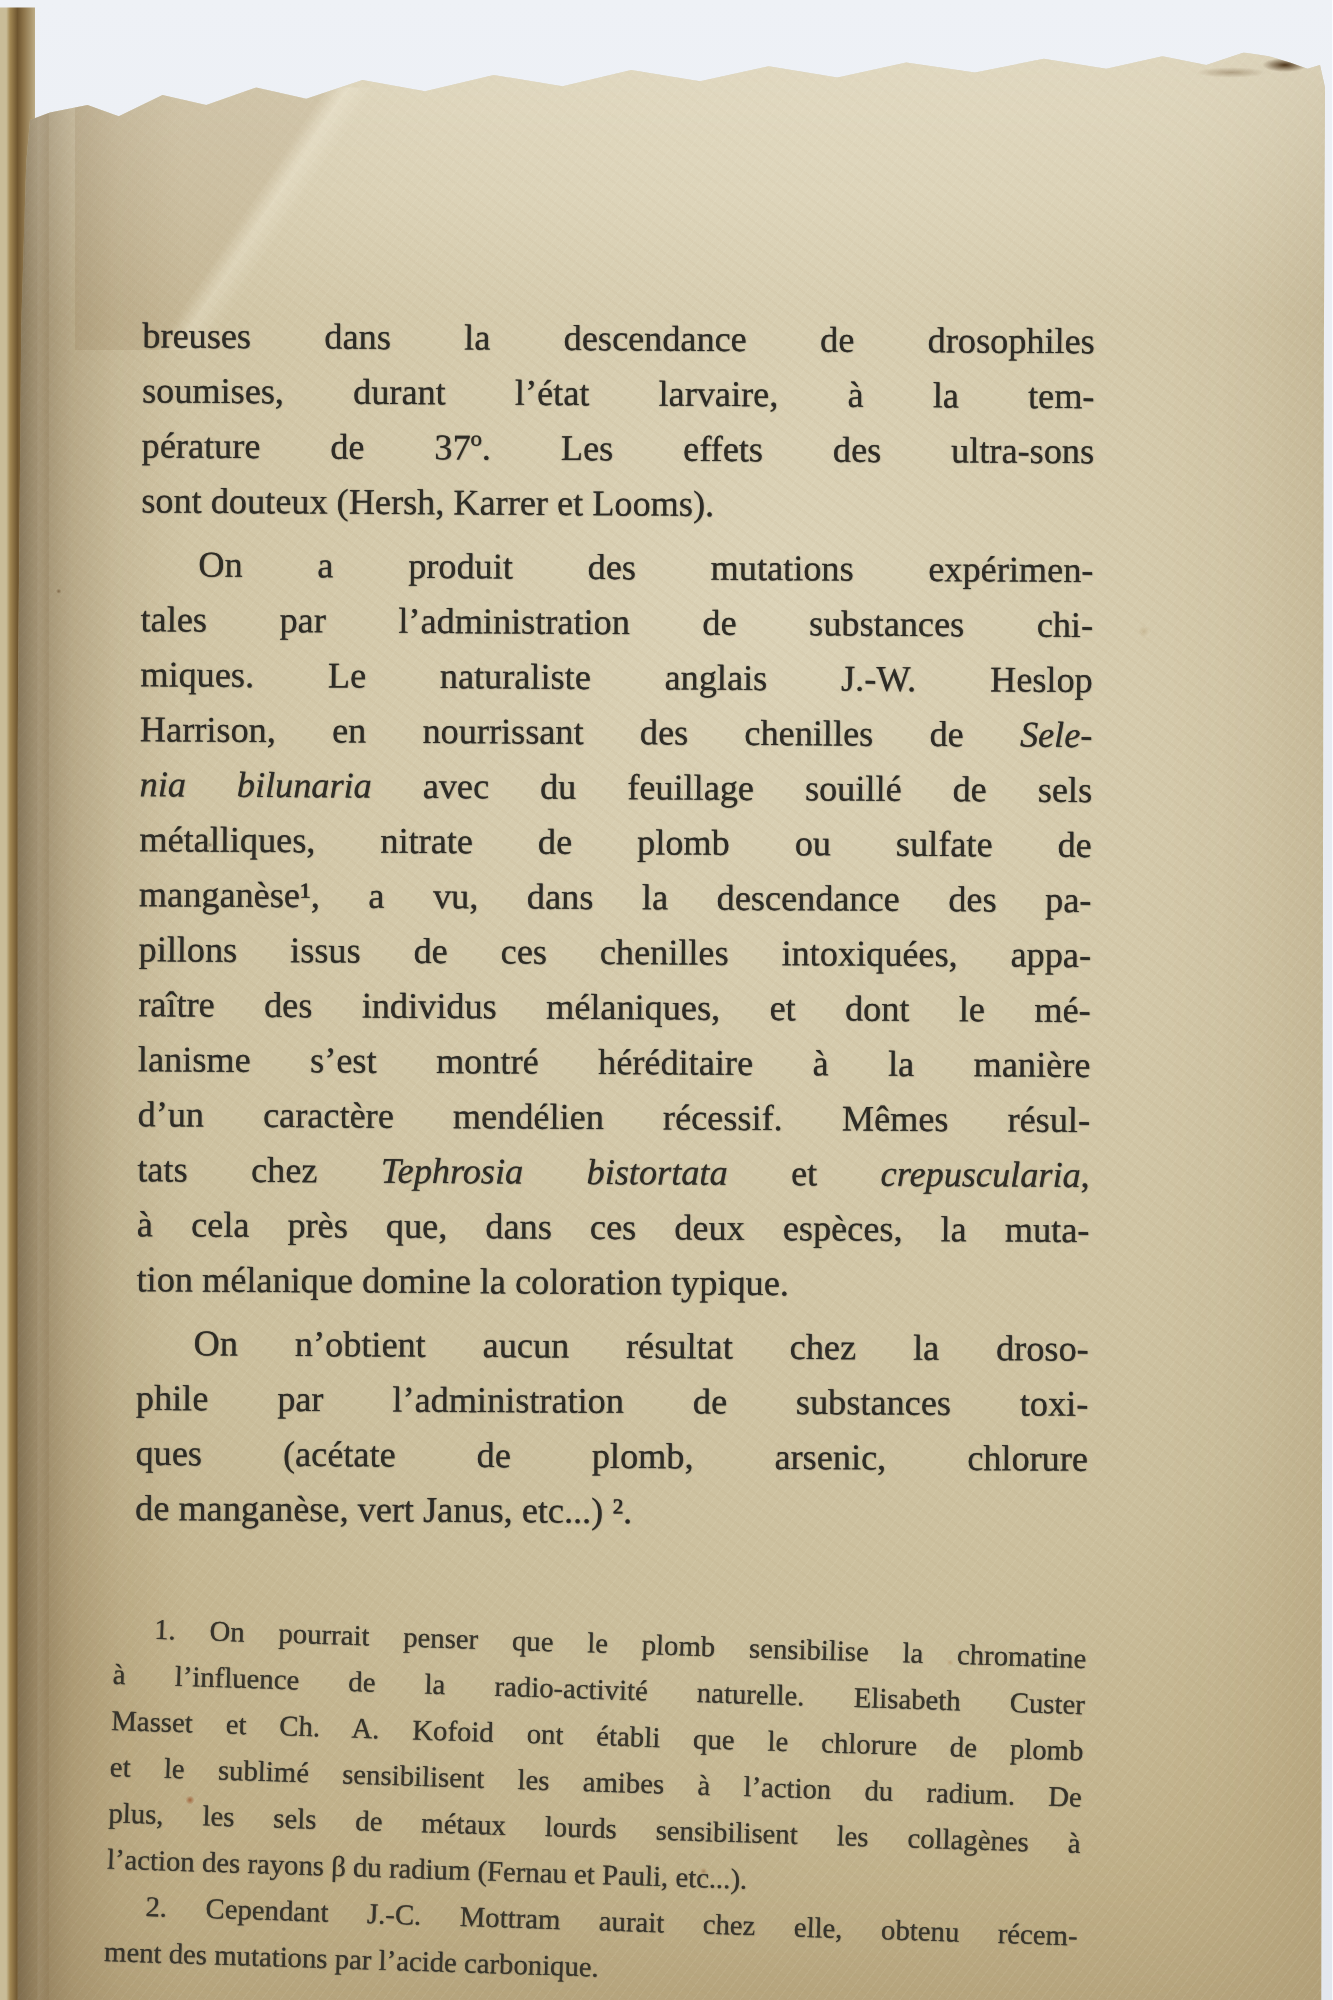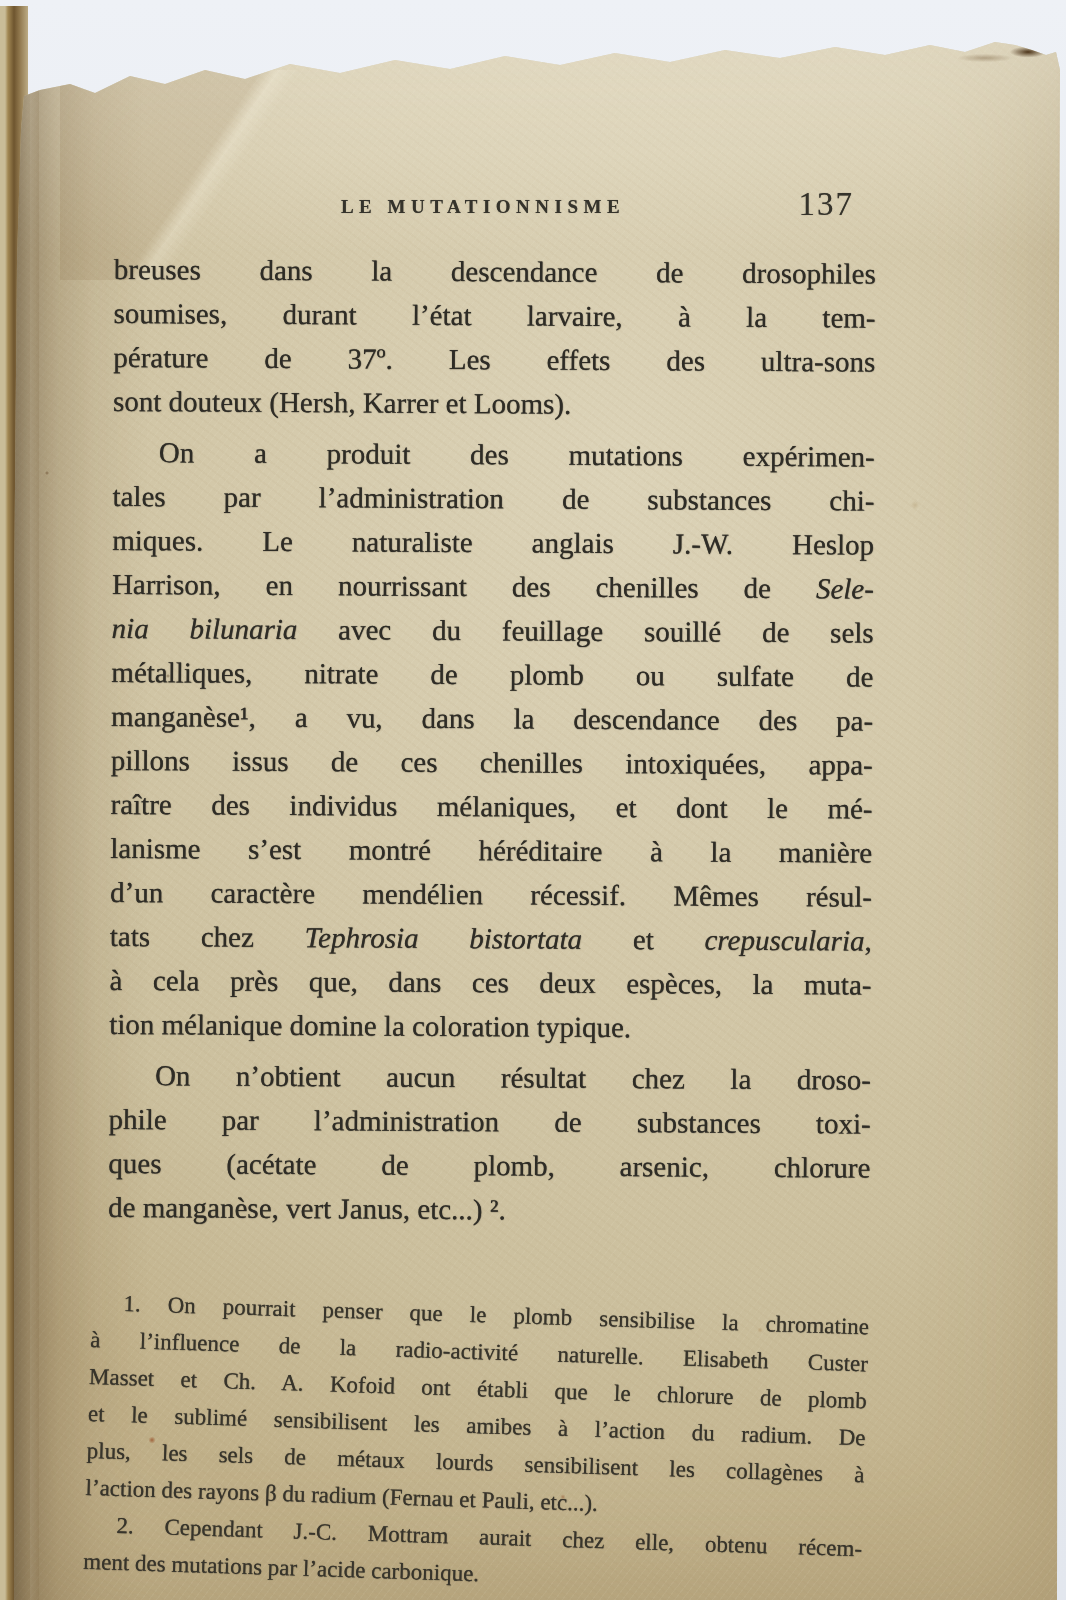--- a/index.html
+++ b/index.html
@@ -107,24 +107,20 @@
   <div class="spine-strip"></div>
 
   <div class="page">
     <div class="texture"></div>
     <div class="sheen"></div>
     <div class="corner-fold"></div>
     <div class="gutter-crease"></div>
     <div class="gutter-shadow"></div>
     <div class="stains"></div>
 
-    <div class="running-header">
-      <span class="header-title">LE MUTATIONNISME</span>
-      <span class="header-pagenum">137</span>
-    </div>
 
     <div class="body-text">
         <div class="para">
           <div class="tline just"><span>breuses dans la descendance de drosophiles</span></div>
           <div class="tline just"><span>soumises, durant l’état larvaire, à la tem-</span></div>
           <div class="tline just"><span>pérature de 37º. Les effets des ultra-sons</span></div>
           <div class="tline"><span>sont douteux (Hersh, Karrer et Looms).</span></div>
         </div>
         <div class="para indent">
           <div class="tline just"><span>On a produit des mutations expérimen-</span></div>

